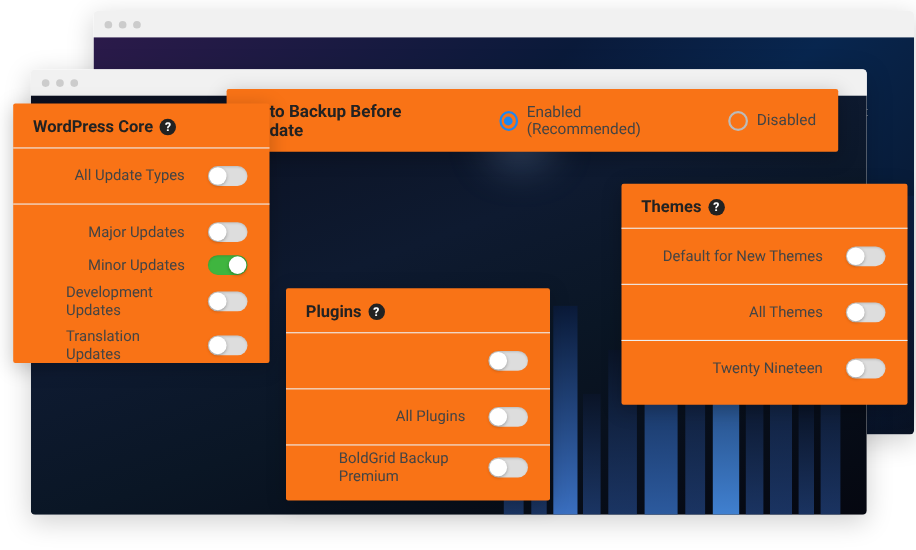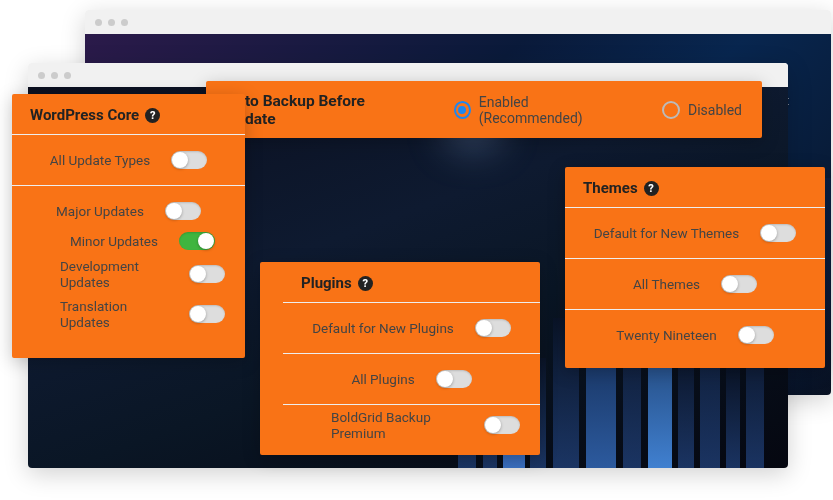--- a/index.html
+++ b/index.html
@@ -16,32 +16,32 @@
   .win-front { left: 28px; top: 63px; width: 760px; height: 405px; }
   .win-front .content { height: calc(100% - 24px); background: linear-gradient(160deg, #0b0f1f 0%, #0e1a30 40%, #0a1625 60%, #050710 100%); position: relative; overflow:hidden; }
   .bld { position:absolute; bottom:0; background: linear-gradient(0deg, rgba(40,80,150,0.6), rgba(10,20,40,0.9)); }
   .b1{left:430px;width:18px;height:160px;} .b2{left:455px;width:14px;height:130px;} .b3{left:475px;width:22px;height:190px;background:linear-gradient(0deg,#3a6fc0,#0a1a38);} .b4{left:502px;width:16px;height:110px;} .b5{left:525px;width:26px;height:150px;} .b6{left:558px;width:30px;height:200px;background:linear-gradient(0deg,#2c5a9e,#0a1a38);} .b7{left:595px;width:18px;height:170px;} .b8{left:620px;width:24px;height:220px;background:linear-gradient(0deg,#4080d0,#0a1a38);} .b9{left:650px;width:16px;height:120px;} .b10{left:672px;width:20px;height:180px;} .b11{left:698px;width:14px;height:100px;} .b12{left:718px;width:18px;height:140px;}
   .glow { position:absolute; left:440px; top:30px; width:10px; height:10px; background:#c8e0ff; border-radius:50%; box-shadow:0 0 40px 20px rgba(160,200,255,0.35); }
 
   .panel { position: absolute; background: #f97316; box-shadow: 0 4px 18px rgba(0,0,0,0.22); border-radius: 2px; }
   .panel-header { padding: 12px 18px 10px; font-size: 15px; font-weight: 700; color: #222; display: flex; align-items: center; gap: 6px; border-bottom: 1px solid #eee; }
   .help-icon { width: 15px; height: 15px; border-radius: 50%; background: #222; color: #fff; font-size: 11px; font-weight: 800; display: inline-flex; align-items: center; justify-content: center; line-height: 15px; }
 
-  .row { display: flex; align-items: center; justify-content: center; padding: 8px 20px; font-size: 13.5px; color: #444; gap: 21px; }
+  .row { display: flex; align-items: center; justify-content: flex-end; padding: 8px 20px; font-size: 13.5px; color: #444; gap: 21px; }
   .row.tight { padding: 4px 20px; margin-left: 28px; }
   .row.first { padding-top: 16px; }
   .row.sep { border-bottom: 1px solid #eee; padding-bottom: 16px; }
 
   .toggle { width: 36px; height: 18px; border-radius: 9px; background: #ddd; position: relative; box-shadow: inset 0 1px 2px rgba(0,0,0,0.15); cursor: pointer; flex-shrink: 0; }
   .toggle::after { content: ""; position: absolute; width: 16px; height: 16px; border-radius: 50%; background: #fff; top: 1px; left: 1px; box-shadow: 0 1px 3px rgba(0,0,0,0.3); transition:.15s; }
   .toggle.on { background: #3fb53f; }
   .toggle.on::after { left: 19px; }
 
   .panel-core { left: 12px; top: 94px; width: 233px; }
-  .panel-plugins { left: 260px; top: 262px; width: 280px; padding-left: 23px; }
+  .panel-plugins { left: 260px; top: 262px; width: 240px; }
   .panel-themes { left: 565px; top: 167px; width: 260px; }
 
   .panel-auto { left: 206px; top: 81px; width: 556px; height: 57px; display: flex; align-items: center; padding: 0 20px; gap: 24px; }
   .auto-title { font-size: 15.5px; font-weight: 700; color: #222; }
   .radio-group { display: flex; align-items: center; gap: 18px; margin-left: auto; }
   .radio { display: flex; align-items: center; gap: 8px; font-size: 14px; color: #444; cursor: pointer; padding-left: 18px; }
   .rcir { width: 18px; height: 18px; border-radius: 50%; border: 2px solid #bbb; display: flex; align-items: center; justify-content: center; }
   .rcir.sel { border-color: #1e87f0; }
   .rcir.sel::after { content:""; width: 8px; height: 8px; border-radius: 50%; background: #1e87f0; }
 
@@ -112,33 +112,32 @@
     <span class="toggle"></span>
   </div>
   <div class="row tight">
     <span>Minor Updates</span>
     <span class="toggle on"></span>
   </div>
   <div class="row tight">
     <span>Development Updates</span>
     <span class="toggle"></span>
   </div>
-  <div class="row tight" style="padding-bottom:28px">
+  <div class="row tight" style="padding-bottom:0">
     <span>Translation Updates</span>
     <span class="toggle"></span>
   </div>
 </div>
 
 <div class="panel panel-plugins">
   <div class="panel-header">
     <span>Plugins</span>
     <span class="help-icon">?</span>
   </div>
   <div class="row first sep">
-    <span>Default for New Plugins</span>
     <span class="toggle"></span>
   </div>
   <div class="row first sep">
     <span>All Plugins</span>
     <span class="toggle"></span>
   </div>
   <div class="row tight" style="padding-bottom:14px">
     <span>BoldGrid Backup Premium</span>
     <span class="toggle"></span>
   </div>

